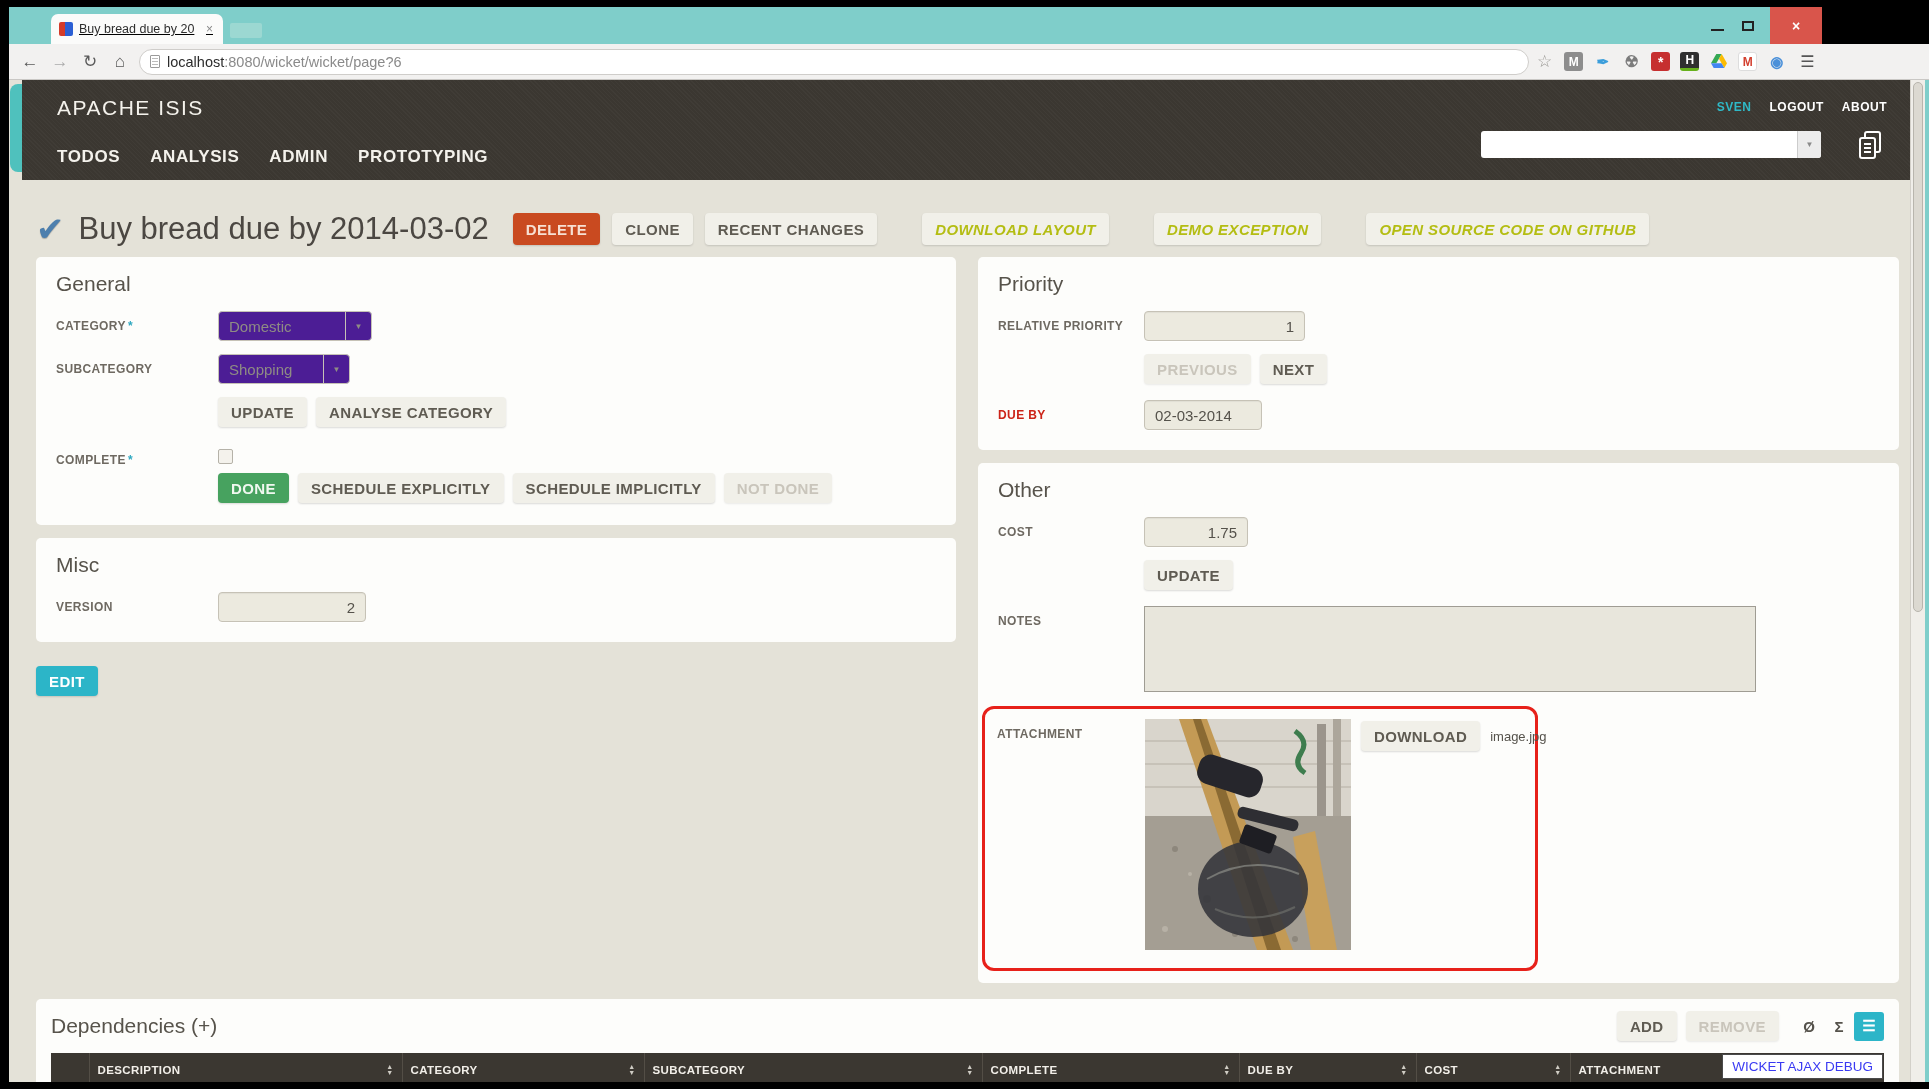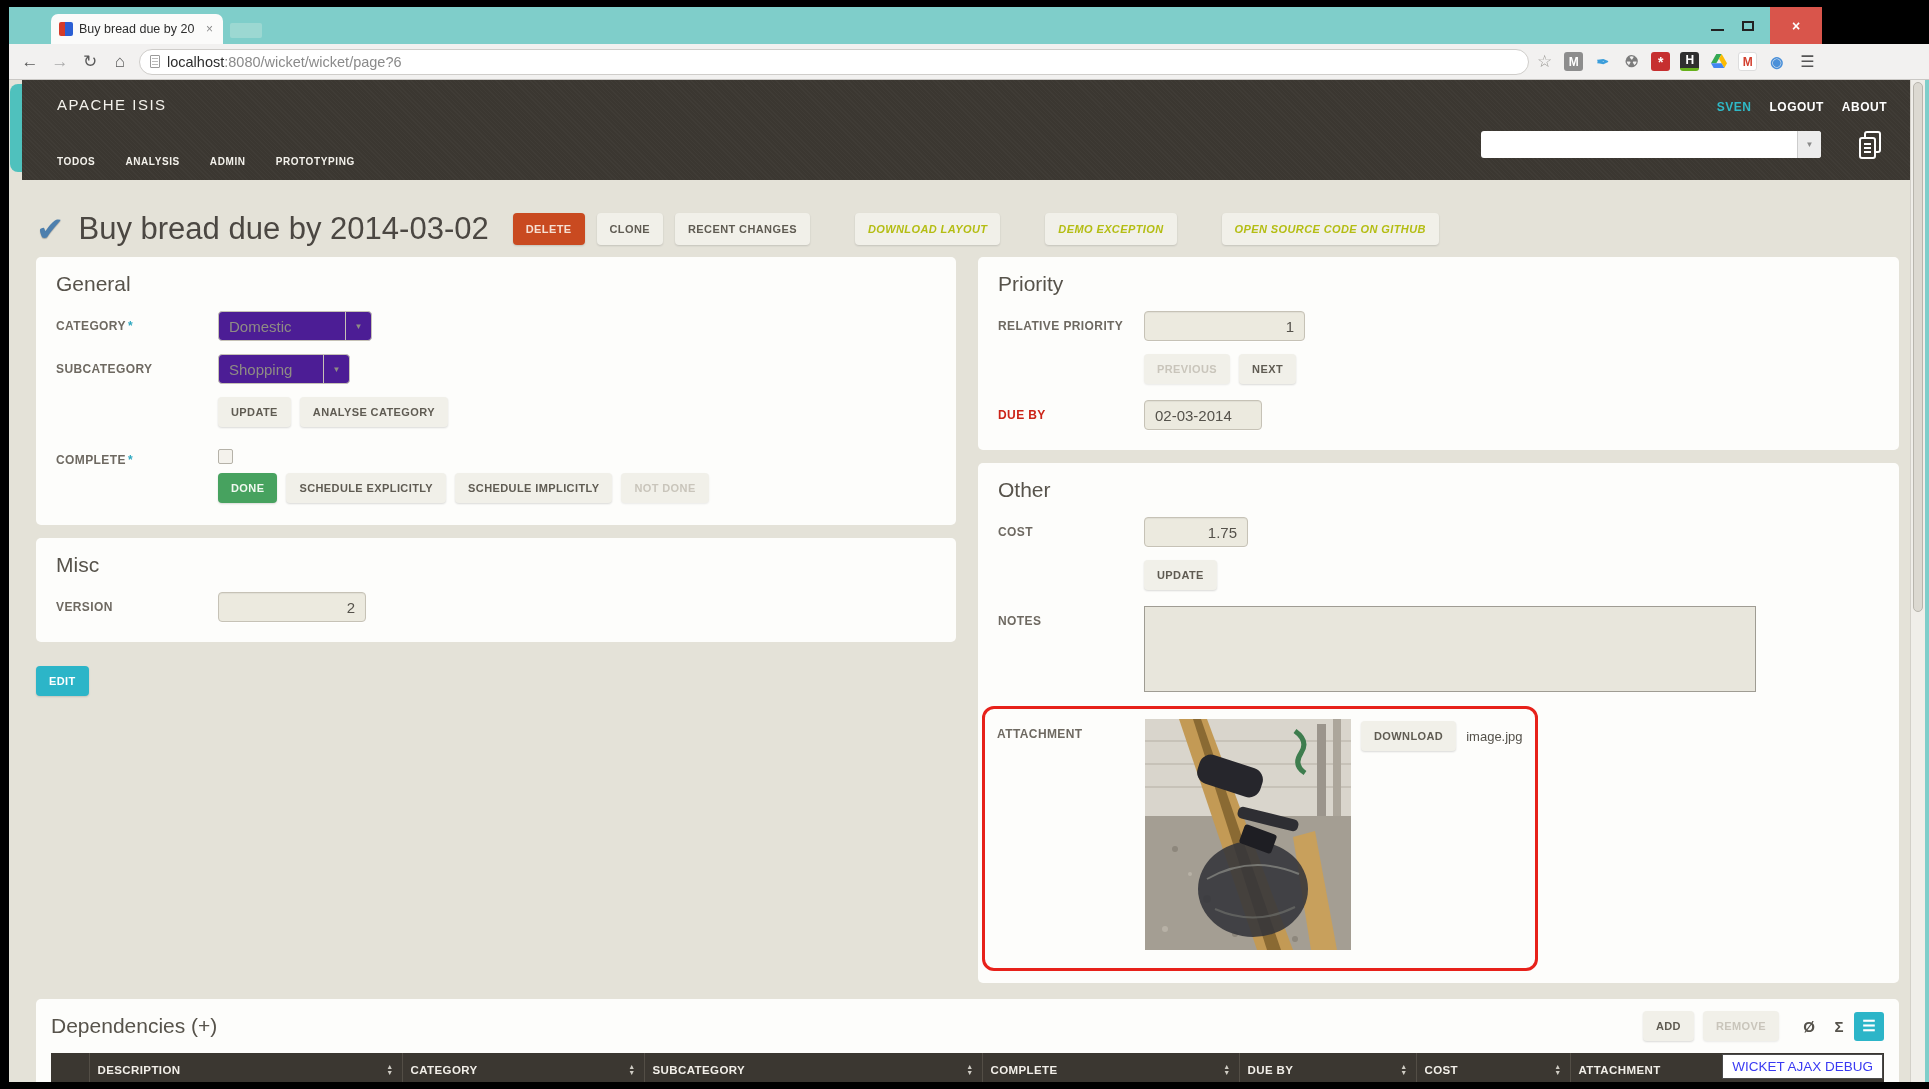--- a/index.html
+++ b/index.html
@@ -5,21 +5,21 @@
   * { box-sizing: border-box; margin: 0; padding: 0; }
   html,body { width:1929px; height:1089px; }
   body { background:#000; position:relative; overflow:hidden;
          font-family:"Liberation Sans", sans-serif; }
 
   
   .bwindow { position:absolute; left:9px; top:7px; right:0; bottom:7px;
              display:flex; flex-direction:column; }
   .titlebar { height:37px; background:#000; display:flex; flex:0 0 auto; }
   .titlebar-main { flex:0 0 calc(100% - 107px); background:#7fceca;
-                   display:flex; align-items:flex-end; position:relative; }
+                   display:flex; align-items:flex-end; position:relative;text-decoration:underline; }
   .tab { margin-left:42px; width:172px; height:30px; background:#fbfbfa;
          border-radius:7px 7px 0 0; display:flex; align-items:center;
          padding:0 8px; gap:6px; }
   .favicon { width:14px; height:14px; border-radius:2px; position:relative;
              background:linear-gradient(90deg,#d43b2a 0 45%,#2b5fd4 45% 100%); flex:0 0 auto;}
   .tab-title { font-size:12.5px; color:#2e2e2e; white-space:nowrap; overflow:hidden;
                text-overflow:ellipsis; flex:1; }
   .tab-close { font-size:12px; color:#8a8a8a; padding:0 2px; }
   .newtab { width:32px; height:15px; background:#9cd8d2; border-radius:2px;
             margin:0 0 6px 7px; }
@@ -60,45 +60,45 @@
   .right-frame { position:absolute; right:0; top:0; bottom:0; width:4px; background:#7fceca; z-index:6;}
   .scrollbar { position:absolute; right:4px; top:0; bottom:0; width:15px;
                background:#f0eee9; border-left:1px solid #d3d0c9; z-index:5; }
   .scroll-thumb { position:absolute; left:2px; right:2px; top:2px; height:530px;
                   background:#dcd9d1; border:1px solid #b8b5ad; border-radius:6px; }
 
   .app-header { background:#3b3731; height:100px; margin-left:13px; position:relative;
     background-image:repeating-linear-gradient(45deg, rgba(255,255,255,.025) 0 1px, transparent 1px 3px); }
   .header-accent { position:absolute; left:1px; top:4px; width:12px; height:88px;
                    background:#4fc1bd; border-radius:8px 0 0 8px; z-index:4;}
-  .brand { position:absolute; left:35px; top:16px; color:#f4f2ec; font-size:15px;
+  .brand { position:absolute; left:35px; top:16px; color:#f4f2ec; font-size:21px;
            letter-spacing:1.5px; }
   .mainnav { position:absolute; left:35px; bottom:13px; display:flex; gap:30px; }
-  .mainnav span { color:#f4f2ec; font-size:10px; font-weight:bold; letter-spacing:.6px; }
+  .mainnav span { color:#f4f2ec; font-size:17px; font-weight:bold; letter-spacing:.6px; }
   .userlinks { position:absolute; top:20px; right:42px; display:flex; gap:18px; }
   .userlinks span { font-size:12px; font-weight:bold; letter-spacing:.5px; color:#fff; }
   .userlinks .me { color:#2fb8c6; }
   .hdr-select { position:absolute; right:108px; top:51px; width:340px; height:27px;
                 background:#fff; border-radius:3px; display:flex; }
   .hdr-select .arrow-box { margin-left:auto; width:24px; border-left:1px solid #ccc;
                 background:#ececec; border-radius:0 3px 3px 0; display:flex;
                 align-items:center; justify-content:center; font-size:8px; color:#8a8a8a;}
   .copy-ic { position:absolute; right:44px; top:50px; }
 
   .content { padding:0 30px 0 27px; }
 
   
   .title-row { margin-top:26px; display:flex; align-items:center; gap:12px; height:46px; }
   .check-ic { font-size:34px; color:#4d7fad; text-shadow:0 1px 1px rgba(0,0,0,.25);
               line-height:34px; margin-right:2px; }
   .page-title { font-size:31px; color:#4b4742; margin-right:12px; white-space:nowrap; }
 
   .btn { display:inline-flex; align-items:center; justify-content:center; padding:0 13px;
          height:30px; background:#f1f0e9; border:0; border-radius:4px;
-         font-family:"Liberation Sans",sans-serif; font-weight:bold; font-size:11px;
+         font-family:"Liberation Sans",sans-serif; font-weight:bold; font-size:15px;
          color:#5f5b52; letter-spacing:.4px; box-shadow:0 1px 2px rgba(0,0,0,.14);
          white-space:nowrap; cursor:pointer; }
   .title-row .btn { height:32px; }
   .btn.danger { background:#c94a20; color:#f6e0d3; }
   .btn.success { background:#47a25f; color:#f0f8f0; }
   .btn.teal { background:#2cb5c8; color:#fff; }
   .btn.proto { color:#b4bd13; font-style:italic;margin-left:33px; }
   .btn.disabled { color:#c9c5bb; box-shadow:0 1px 2px rgba(0,0,0,.08); }
 
   

